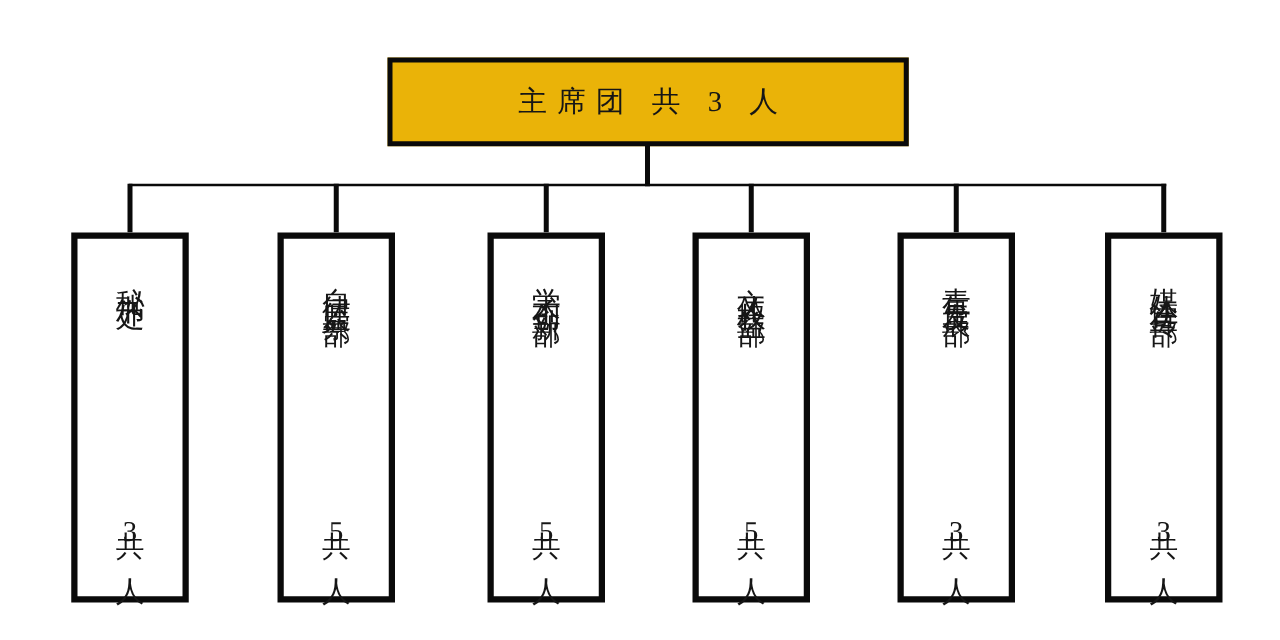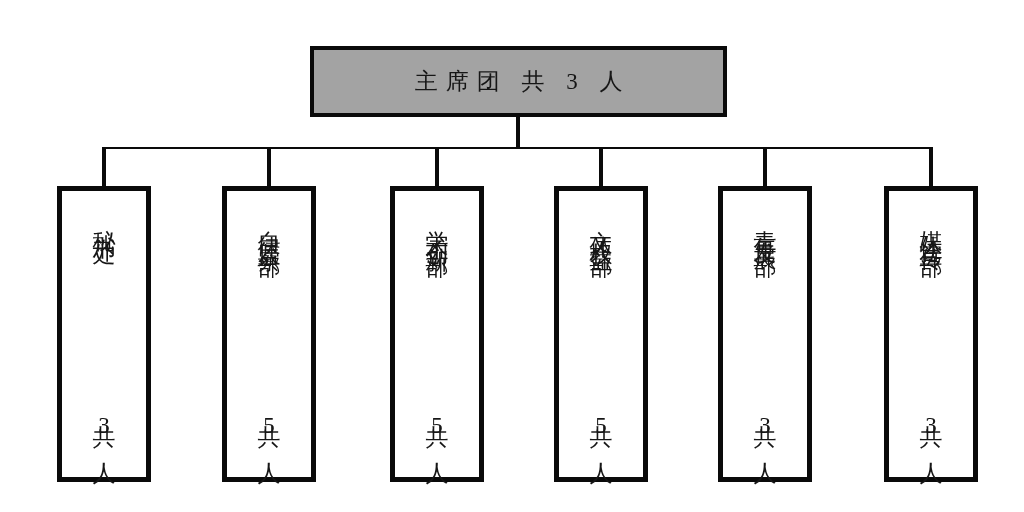--- a/index.html
+++ b/index.html
@@ -18,21 +18,21 @@
   }
   
   .root-box {
     position: absolute;
     left: 310px;
     top: 46px;
     width: 417px;
     height: 71px;
     box-sizing: border-box;
     border: 4px solid #0a0a0a;
-    background: #a3a3a3;
+    background: #eab308;
     display: flex;
     align-items: center;
     justify-content: center;
   }
   .root-label {
     font-size: 23px;
     letter-spacing: 8px;
     white-space: pre;
     padding-left: 8px; 
   }

